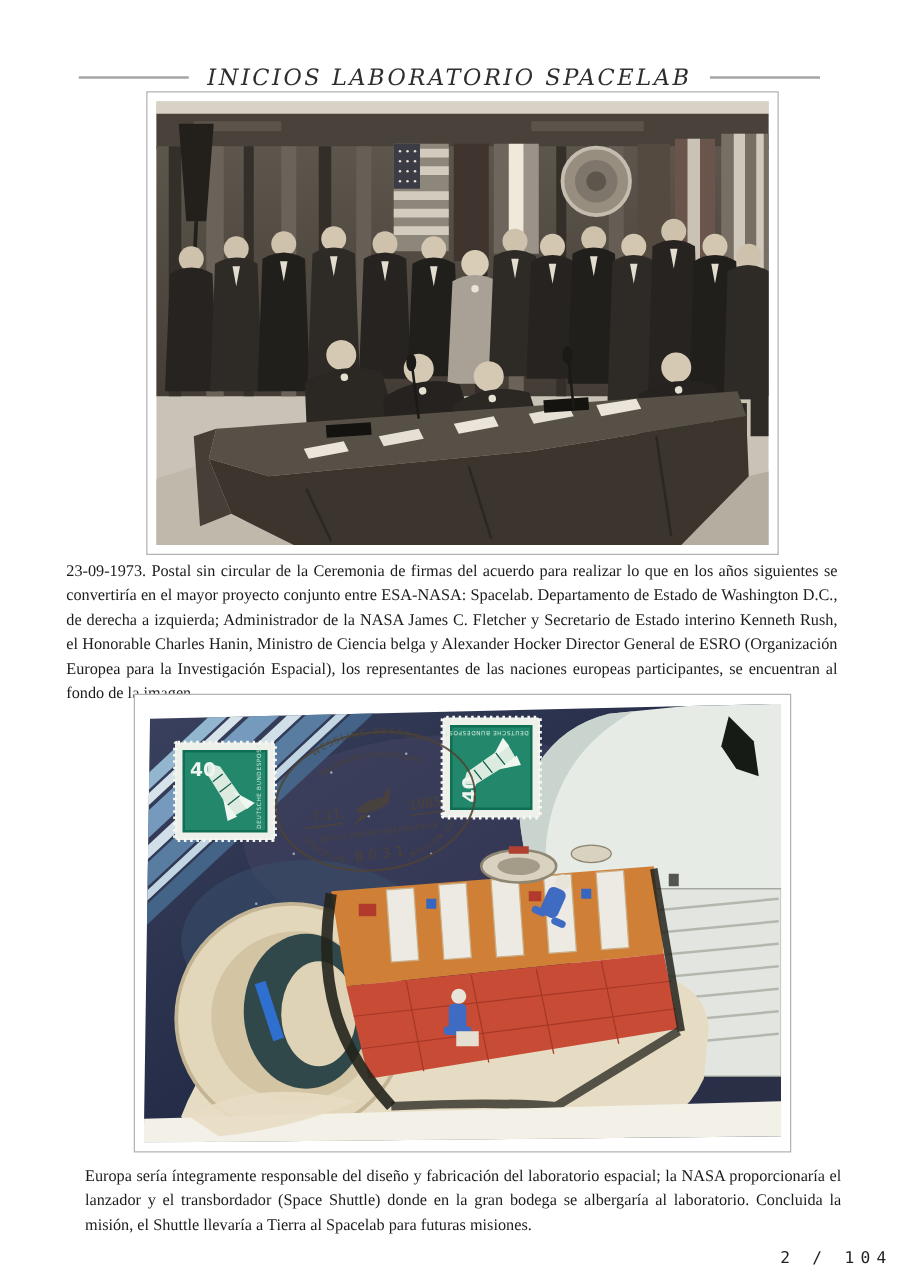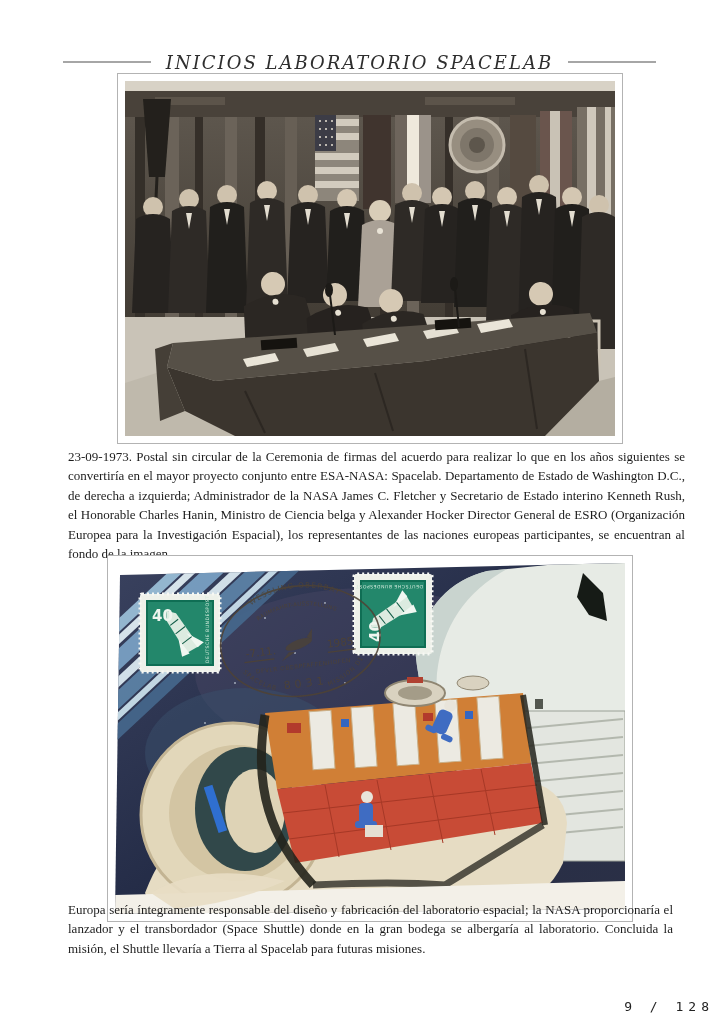--- a/index.html
+++ b/index.html
@@ -22,22 +22,22 @@
     position:absolute;background:#ffffff;border:1px solid #b3b3b3;
     box-sizing:border-box;padding:7px;
   }
   #frame1{left:117px;top:73px;width:506px;height:371px;}
   #frame2{left:107px;top:555px;width:526px;height:367px;}
   .photo-frame svg{display:block;}
   .caption{
     position:absolute;text-align:justify;font-size:13px;line-height:19.4px;
     color:#1c1c1c;
   }
-  #caption1{left:68px;top:447px;width:617px;}
-  #caption2{left:68px;top:900px;width:605px;}
+  #caption1{left:53px;top:447px;width:617px;}
+  #caption2{left:68px;top:931px;width:605px;}
   .caption p{margin:0;}
   .caption .italic-line{font-style:italic;text-align:left;}
   .page-number{
     position:absolute;right:10px;top:999px;
     font-family:"DejaVu Sans Mono",monospace;font-size:13px;
     letter-spacing:5px;color:#222;white-space:nowrap;
   }
 </style>
 </head>
 <body>
@@ -431,15 +431,15 @@
           </text>
         </g>
       </g>
     </svg>
   </div>
 
   <div id="caption2" class="caption">
     <p>Europa sería íntegramente responsable del diseño y fabricación del laboratorio espacial; la NASA proporcionaría el lanzador y el transbordador (Space Shuttle) donde en la gran bodega se albergaría al laboratorio. Concluida la misión, el Shuttle llevaría a Tierra al Spacelab para futuras misiones.</p>
   </div>
 
-  <div class="page-number">9 / 128</div>
+  <div class="page-number">2 / 104</div>
 
 </div>
 
 </body></html>

